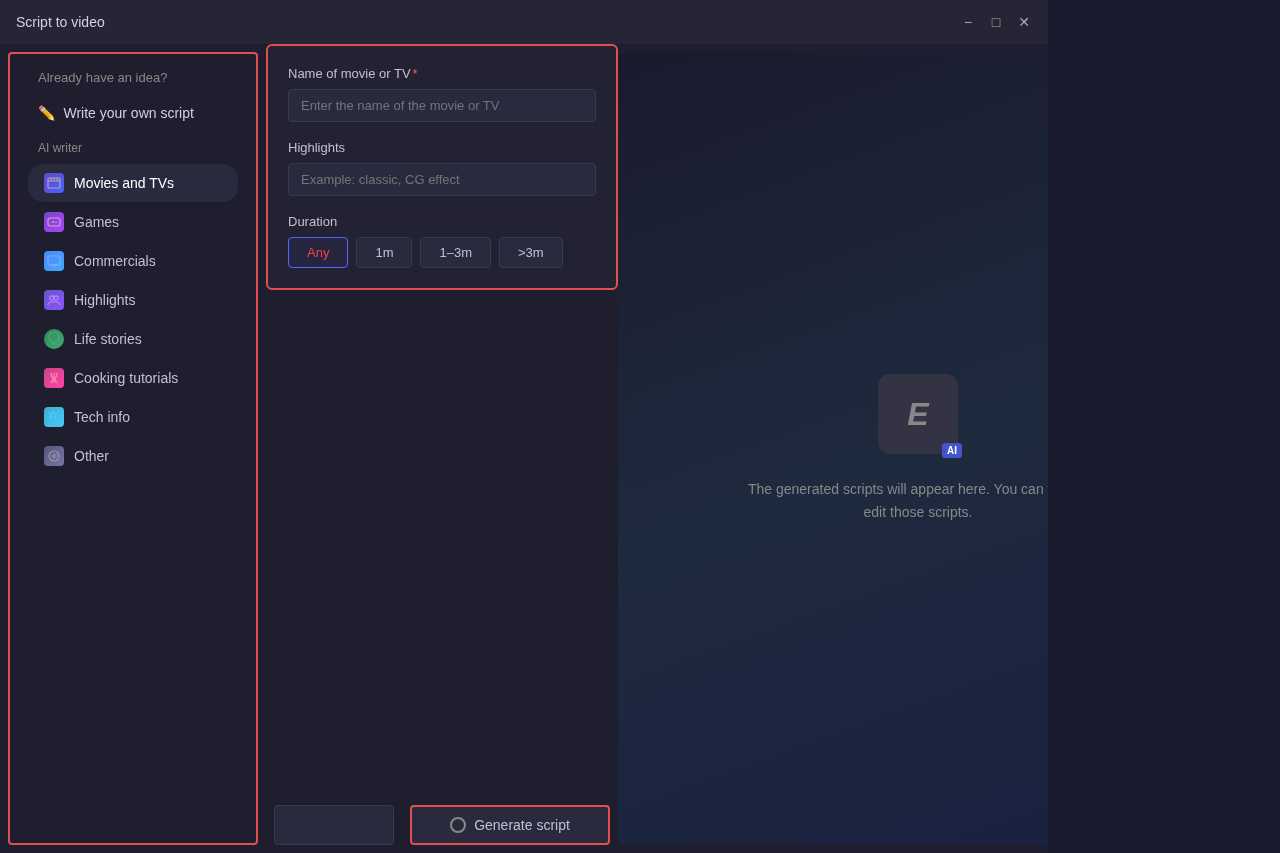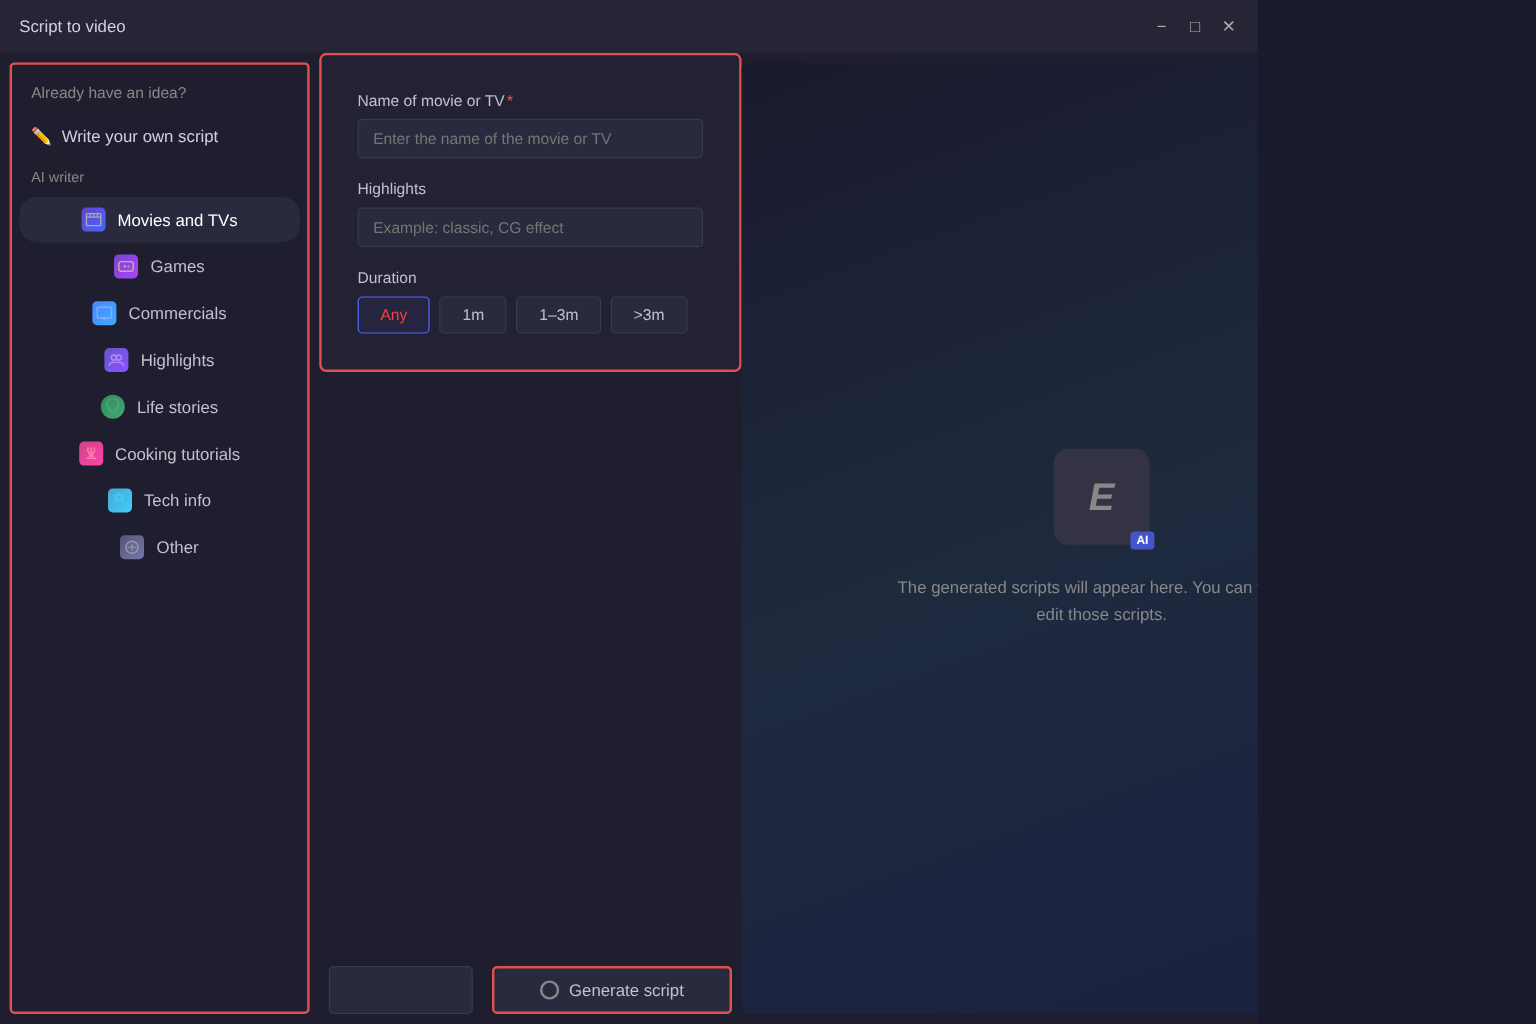--- a/index.html
+++ b/index.html
@@ -56,21 +56,21 @@
     .main-content {
       display: flex;
       flex: 1;
       overflow: hidden;
     }
 
     
     .sidebar {
       width: 250px;
       background: #1e1e2e;
-      padding: 16px 0;
+      padding: 16px 12px;
       flex-shrink: 0;
       border: 2px solid #e05050;
       border-radius: 4px;
       margin: 8px;
     }
 
     .sidebar-already {
       padding: 0 16px 12px 16px;
       font-size: 13px;
       color: #888;
@@ -102,21 +102,20 @@
     .sidebar-item {
       display: flex;
       align-items: center;
       gap: 10px;
       padding: 9px 16px;
       cursor: pointer;
       font-size: 14px;
       color: #c0c0d0;
       border-radius: 15px;
       margin: 1px 6px;
-      justify-content: center;
     }
 
     .sidebar-item.active {
       background: #2a2a3e;
       color: #fff;
     }
 
     .sidebar-icon {
       width: 20px;
       height: 20px;
@@ -133,21 +132,21 @@
     .icon-commercials { background: linear-gradient(135deg, #4488ff, #44aaff); border-radius: 4px; }
     .icon-relations { background: linear-gradient(135deg, #6655cc, #8855ff); border-radius: 4px; }
     .icon-life { background: linear-gradient(135deg, #338855, #44aa77); border-radius: 50%; }
     .icon-cooking { background: linear-gradient(135deg, #cc4488, #ff44aa); border-radius: 4px; }
     .icon-tech { background: linear-gradient(135deg, #44aacc, #44ccff); border-radius: 4px; }
     .icon-other { background: linear-gradient(135deg, #555577, #7777aa); border-radius: 4px; }
 
     .form-card {
       border: 2px solid #e05050;
       border-radius: 6px;
-      padding: 30px;
+      padding: 20px;
       background: #222233;
     }
 
     .form-field {
       margin-bottom: 18px;
     }
 
     .form-label {
       font-size: 13px;
       color: #c0c0d0;

